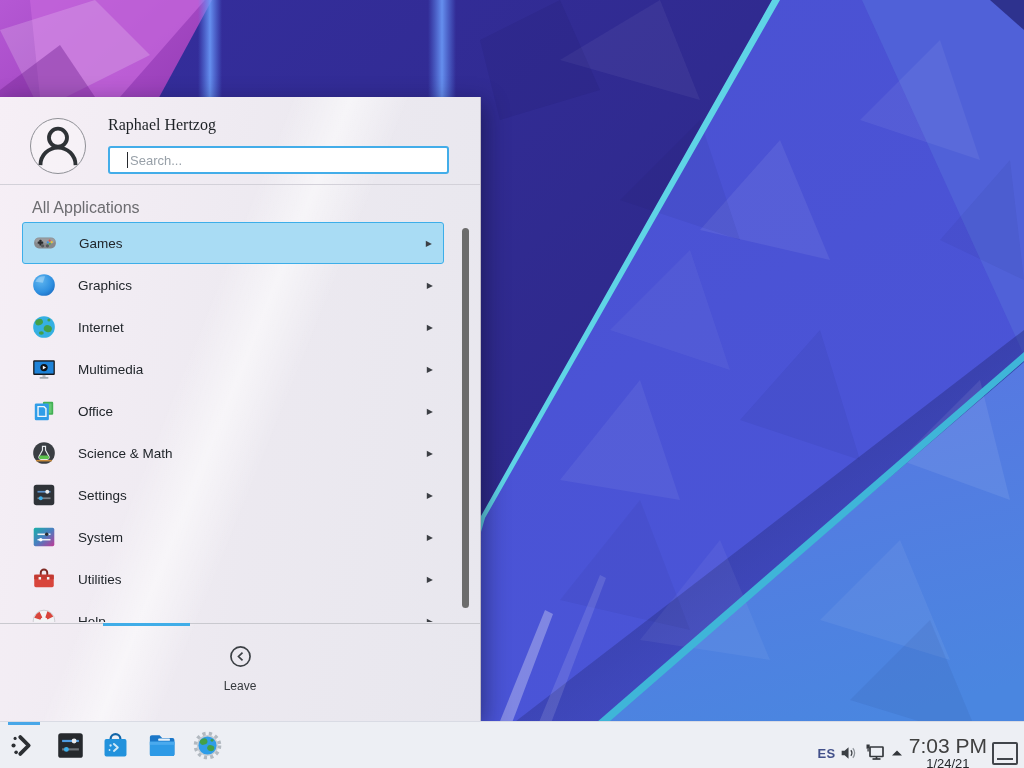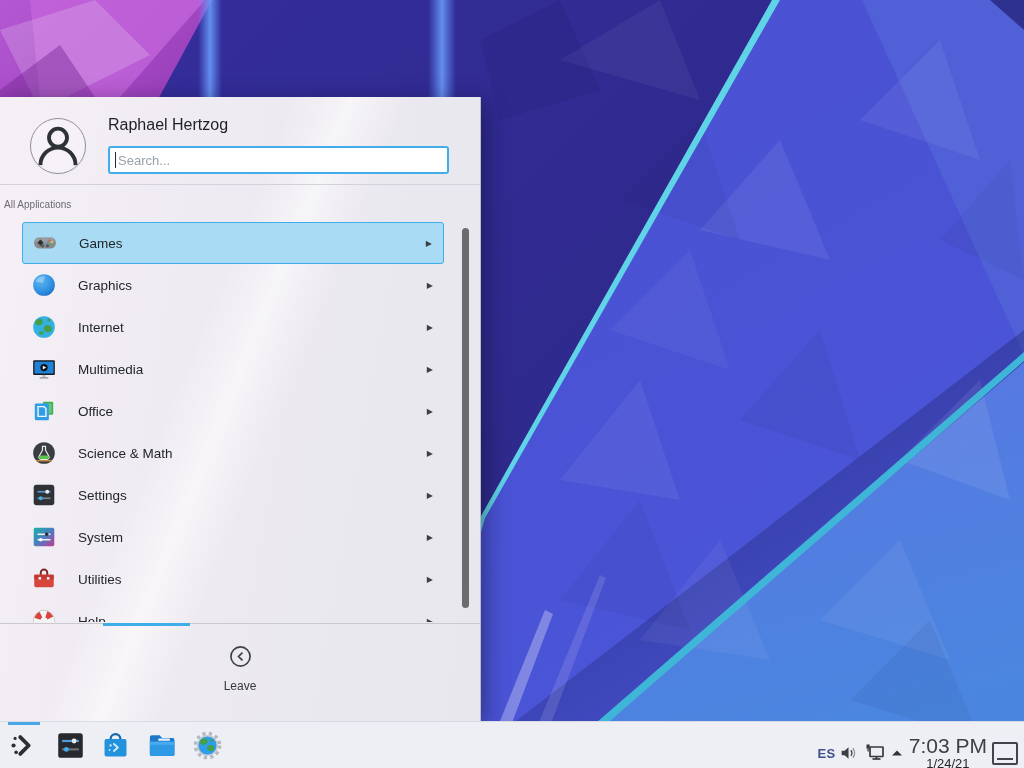--- a/index.html
+++ b/index.html
@@ -16,30 +16,30 @@
       linear-gradient(100deg, #f6eff6 0%, #ece9f0 55%, #e8e7ee 100%);
     box-shadow: 4px 6px 22px rgba(10,10,35,.45);
     border-right:1px solid rgba(90,90,110,.35);
   }
   .popup-header { position:absolute; top:0; left:0; right:0; height:88px; border-bottom:1px solid #d3d1d9; }
   .avatar {
     position:absolute; left:30px; top:21px; width:56px; height:56px; border-radius:50%;
     border:1px solid #8f9096; display:flex; align-items:center; justify-content:center;
     background:rgba(255,255,255,.25);
   }
-  .user-name { position:absolute; left:108px; top:19px; font-size:16px; color:#1d2125; }
+  .user-name { position:absolute; left:108px; top:19px; font-size:16px; color:#1d2125;font-family:Liberation Serif, serif; }
   .search-box {
     position:absolute; left:108px; top:49px; width:341px; height:28px;
     background:#fff; border:2px solid #43ade9; border-radius:3px;
-    display:flex; align-items:center; padding-left:5px;
+    display:flex; align-items:center; padding-left:17px;
   }
   .search-caret { width:1px; height:16px; background:#26292d; margin-right:2px; }
   .search-placeholder { font-size:13px; color:#98a0a8; }
 
-  .section-label { position:absolute; left:4px; top:102px; font-size:10px; color:#6c6c70; }
+  .section-label { position:absolute; left:32px; top:102px; font-size:16px; color:#6c6c70; }
 
   .cat-list { position:absolute; left:0; top:125px; width:481px; height:400px; overflow:hidden; }
   .cat-row { height:42px; margin-left:22px; width:422px; display:flex; align-items:center; border-radius:3px; }
   .cat-row.selected { background:#a9dcf4; border:1px solid #3daee9; }
   .cat-icon { width:26px; height:26px; margin-left:9px; flex:0 0 auto; }
   .cat-icon svg { width:26px; height:26px; display:block; }
   .cat-label { margin-left:21px; font-size:13.5px; color:#21262b; }
   .cat-arrow { margin-left:auto; margin-right:11px; font-size:8px; color:#3c3f44; }
 
   .scroll-thumb { position:absolute; right:11px; top:131px; width:7px; height:380px; background:#6c6c6c; border-radius:4px; }

